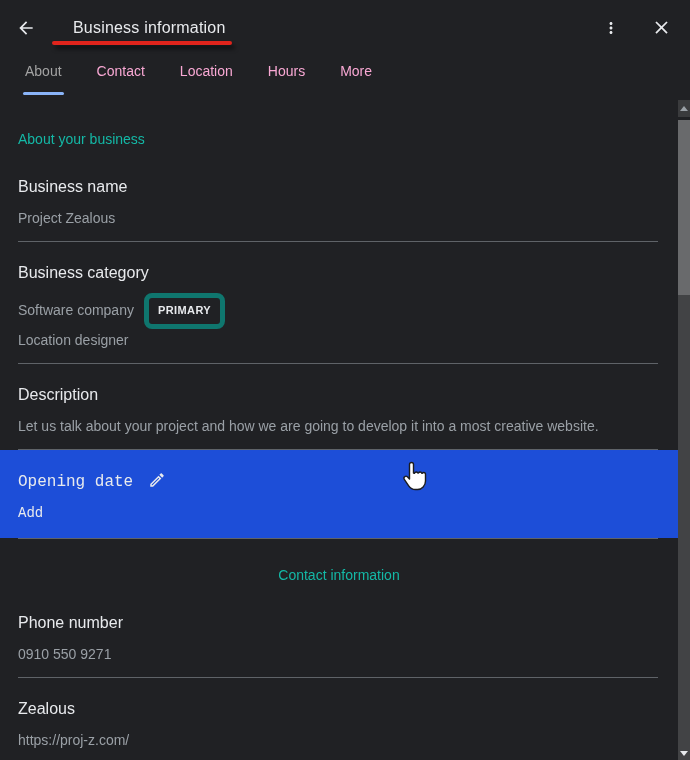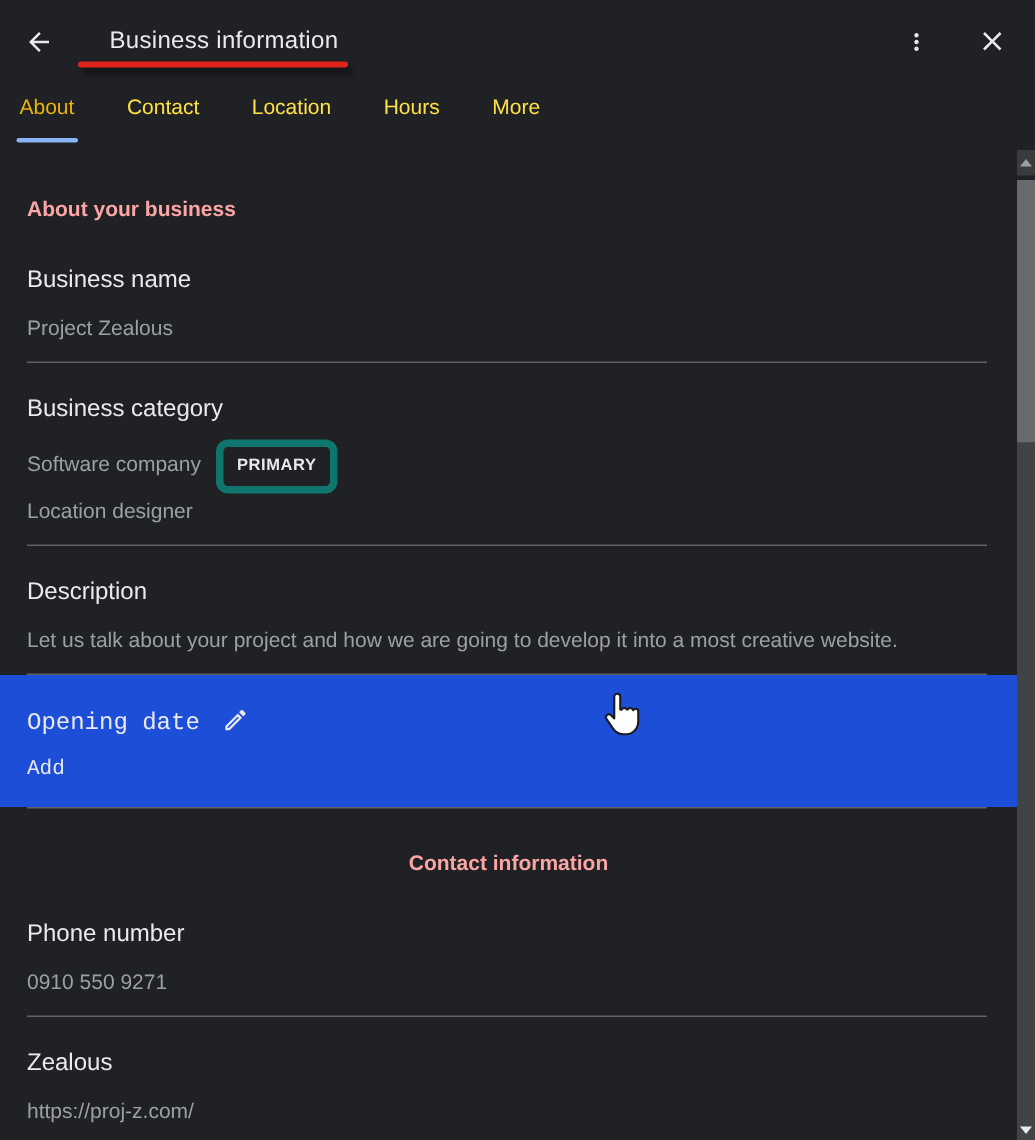--- a/index.html
+++ b/index.html
@@ -38,43 +38,43 @@
 
   
   .tabs {
     height:45px;
     display:flex; align-items:flex-start;
     padding:8px 0 0 13px;
   }
   .tab {
     position:relative;
     font-size:14px; font-weight:500;
-    color:#fde047;
+    color:#f9a8d4;
     margin-right:35px;
     padding-bottom:18px;
     cursor:pointer;
   }
-  .tab.active { color:#eab308; }
+  .tab.active { color:#a3a3a3;margin-left:12px; }
   .tab.active::after {
     content:"";
     position:absolute; left:-2px; right:-2px; bottom:2px;
     height:3px; border-radius:2px;
     background:#8ab4f8;
   }
 
   
   .content {
     position:absolute; top:100px; left:0;
     width:678px; height:660px;
     overflow:hidden;
   }
   .section-heading {
     margin:0 18px;
-    font-size:14px; font-weight:700; line-height:17px;
-    color:#fca5a5;
+    font-size:14px; font-weight:400; line-height:17px;
+    color:#14b8a6;
   }
   .mt-31 { margin-top:31px; }
   .mt-28 { margin-top:28px;text-align:center; }
   .field { padding:21px 18px 12px; cursor:pointer; }
   .field--lead { padding-top:29px; }
   .field-label { font-size:16px; line-height:19px; font-weight:400; color:#e8eaed; }
   .field-value { margin-top:12px; font-size:14px; line-height:21px; color:#9aa0a6; }
   .divider { height:1px; background:#5f6368; margin:0 20px 0 18px; }
 
   .badge-primary {

